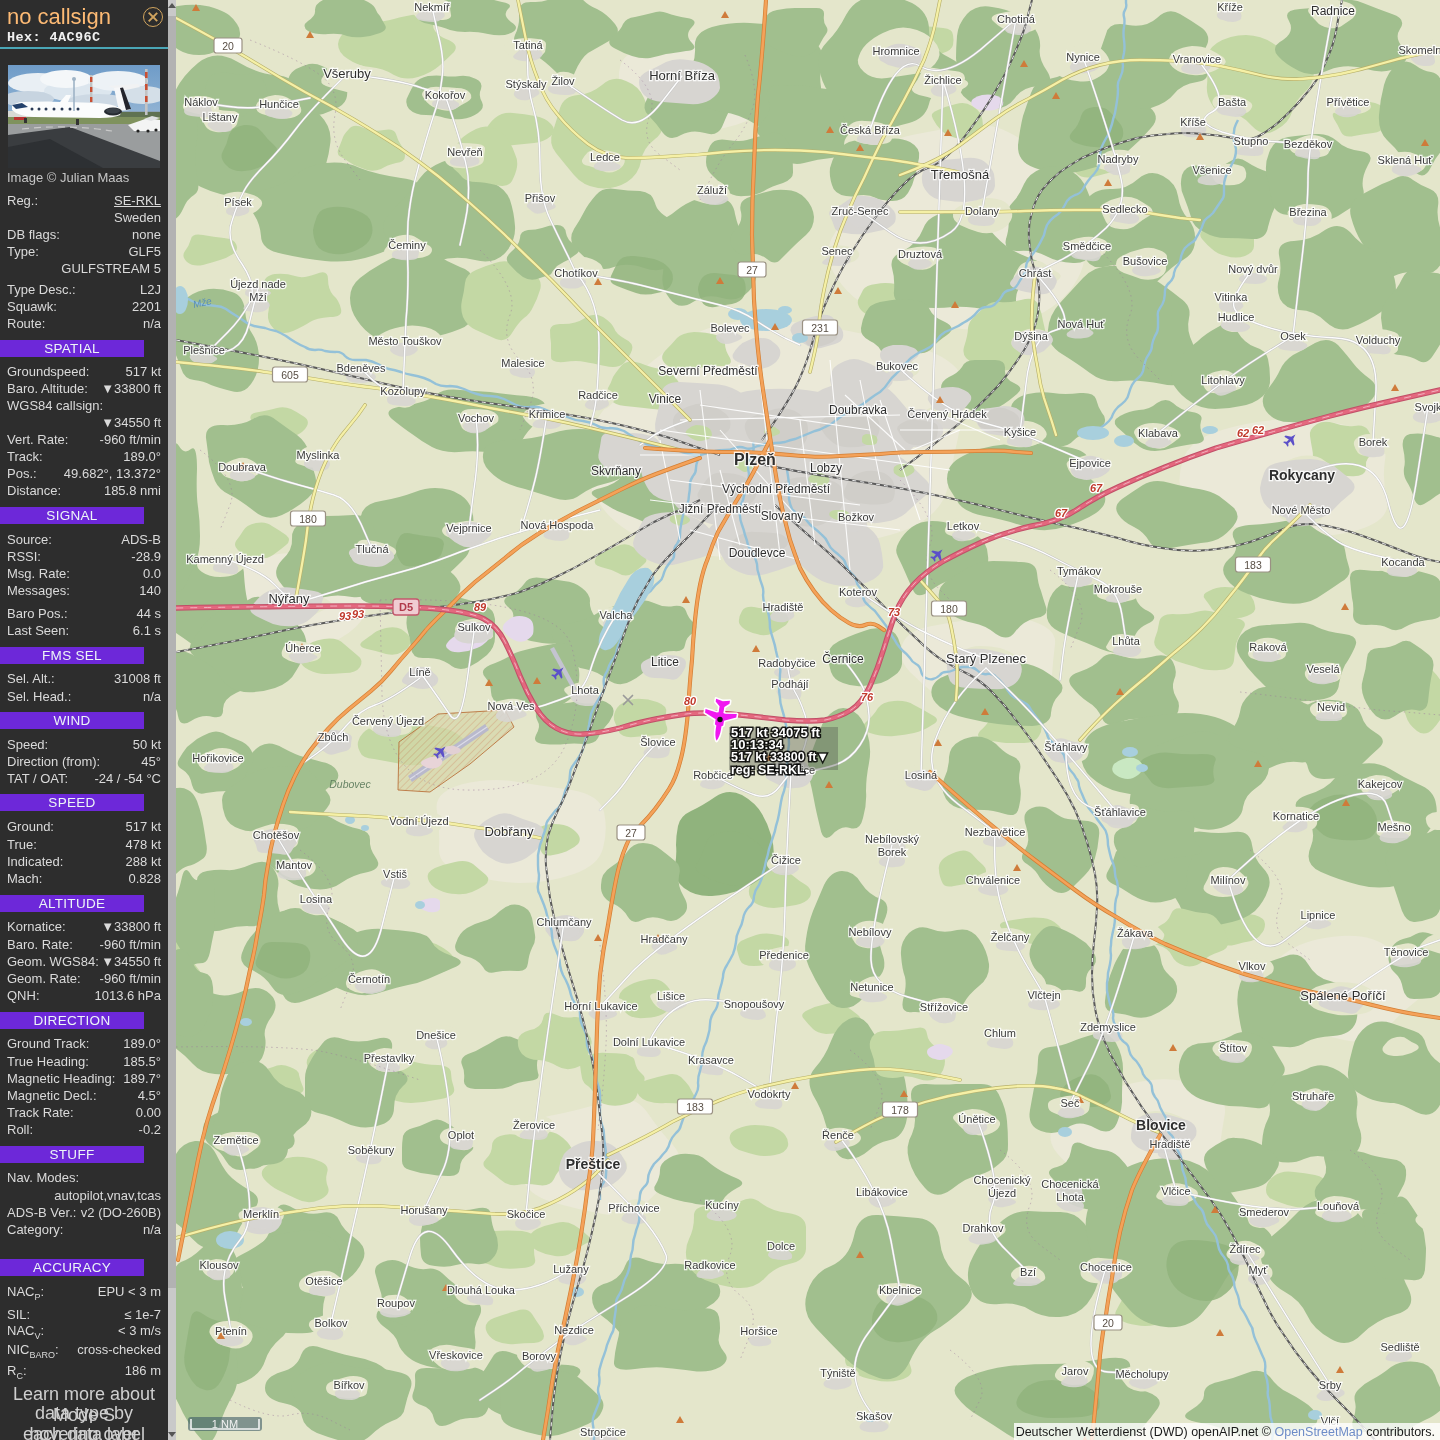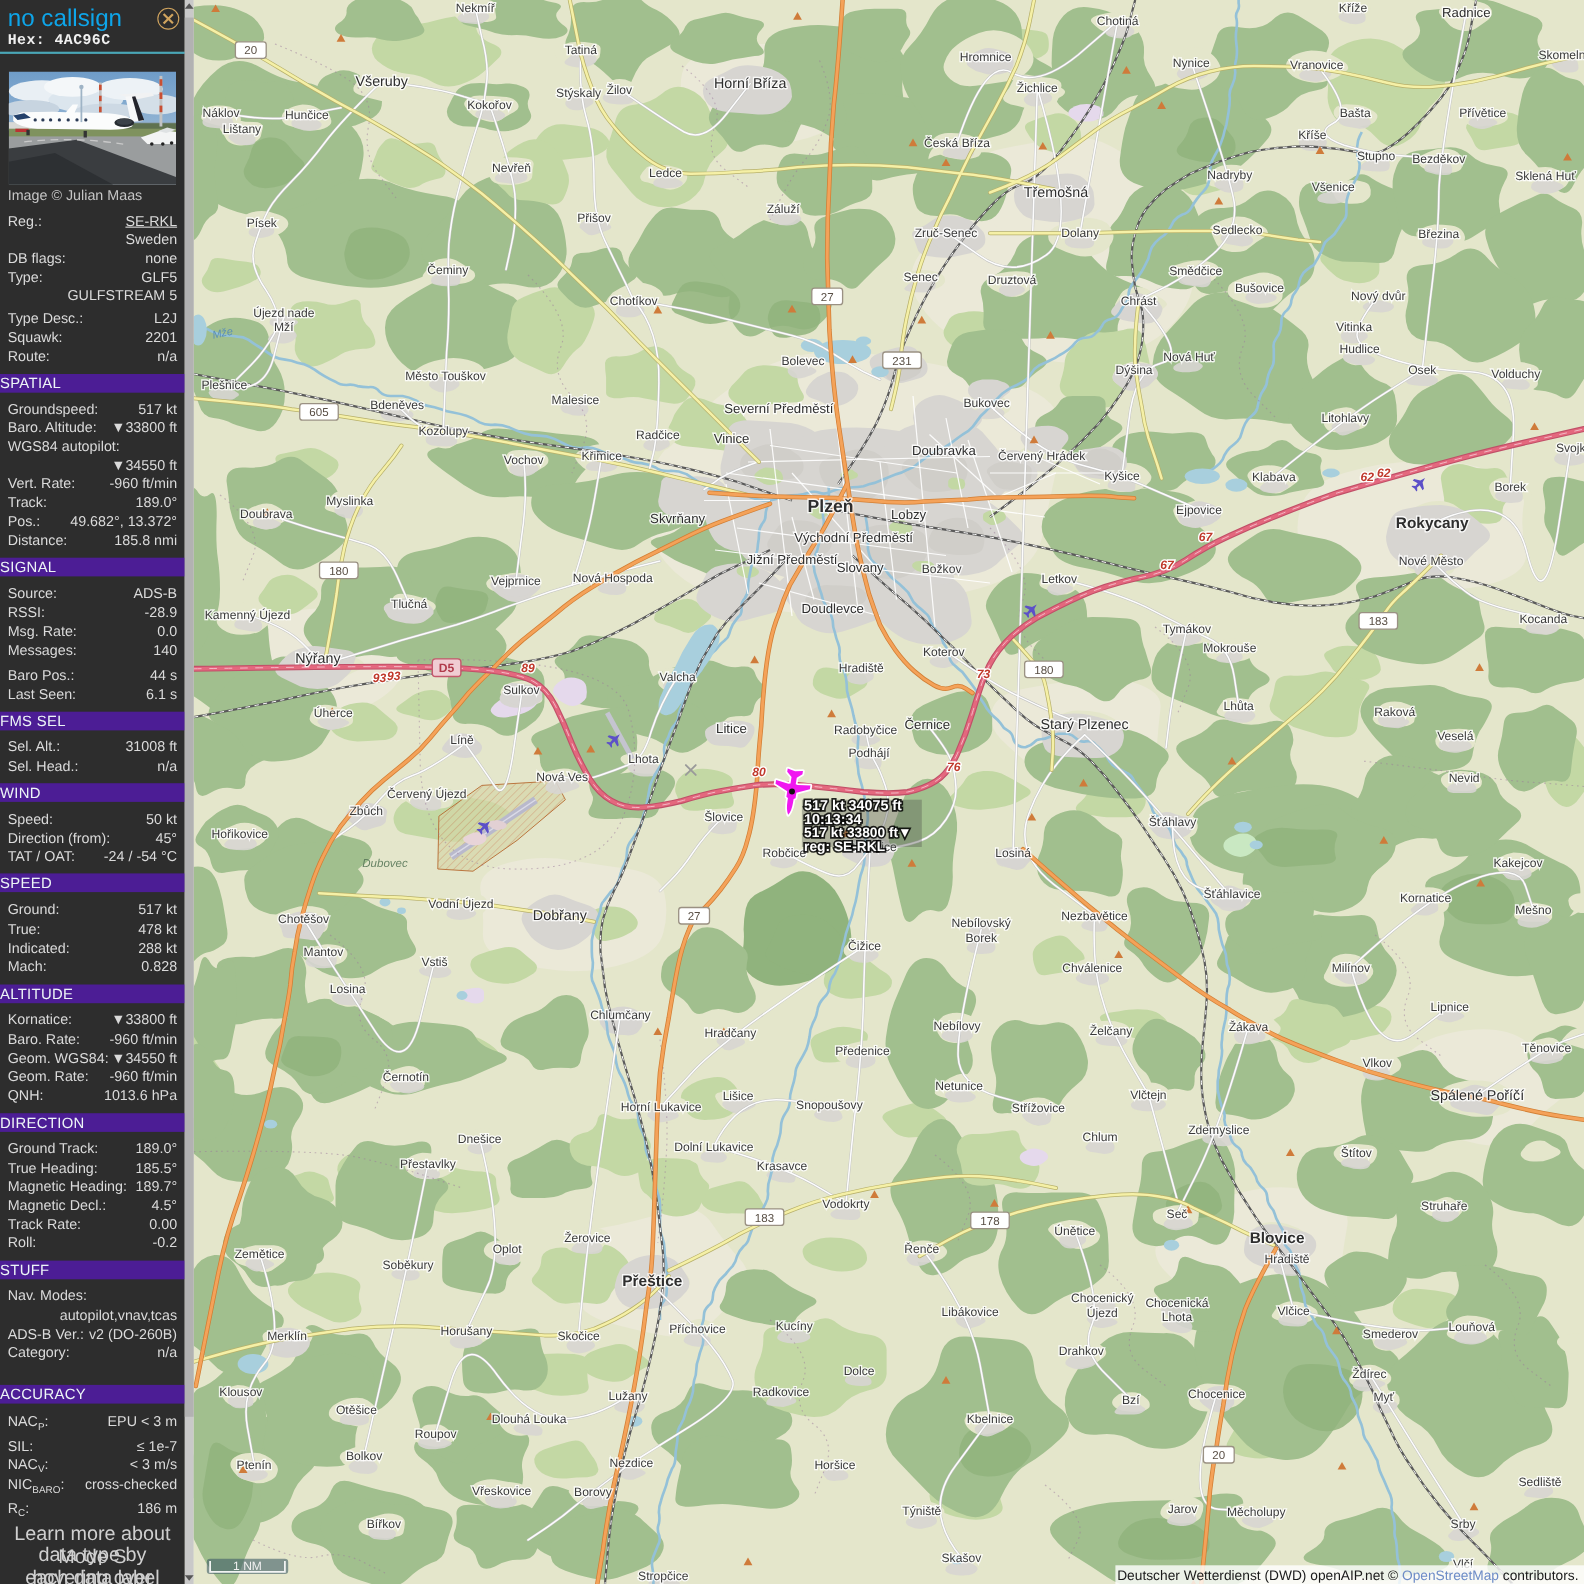--- a/index.html
+++ b/index.html
@@ -5,23 +5,23 @@
 #mapdiv{position:absolute;left:176px;top:0;width:1264px;height:1440px;}
 #side{position:absolute;left:0;top:0;width:168px;height:1440px;background:#2d2d2d;color:#d6d6d6;}
 #sb{position:absolute;left:168px;top:0;width:8px;height:1440px;background:#c9c9c9;}
 #sb .thumb{position:absolute;left:0px;top:16px;width:8px;height:1272px;background:#b2b2b2;}
 #sb .ar{position:absolute;left:0;width:0;height:0;border-left:4px solid transparent;border-right:4px solid transparent;}
 .r{position:absolute;left:7px;width:154px;height:16px;font-size:13px;white-space:nowrap;}
 .r .l{position:absolute;left:0;color:#dadada;}
 .r .v{position:absolute;right:0;color:#dadada;}
 .r sub{font-size:9px;}
 .u{text-decoration:underline;}
-.band{position:absolute;left:0;width:168px;height:17px;background:#4c1d95;color:#edf5f7;font-size:13.5px;text-align:left;line-height:17px;letter-spacing:.3px;}
+.band{position:absolute;left:0;width:144px;height:17px;background:#6d28d9;color:#edf5f7;font-size:13.5px;text-align:center;line-height:17px;letter-spacing:.3px;}
 .foot{position:absolute;left:0;width:168px;text-align:center;font-size:18px;color:#cfcfcf;}
-#title{position:absolute;left:7px;top:4px;font-size:22px;color:#0ea5e9;}
+#title{position:absolute;left:7px;top:4px;font-size:22px;color:#fdba74;}
 #hex{position:absolute;left:7px;top:30px;font-family:"Liberation Mono",monospace;font-weight:bold;font-size:13.5px;color:#f0f0f0;letter-spacing:.4px;}
 #div1{position:absolute;left:0;top:47px;width:168px;height:2px;background:#4aa6b6;}
 #close{position:absolute;left:143px;top:7px;width:18px;height:18px;border:1.7px solid #d0a45e;border-radius:50%;}
 #close:before,#close:after{content:"";position:absolute;left:8.2px;top:3px;width:1.7px;height:12px;background:#d0a45e;}
 #close:before{transform:rotate(45deg);}#close:after{transform:rotate(-45deg);}
 #photo{position:absolute;left:8px;top:65px;width:152px;height:103px;}
 #cap{position:absolute;left:7px;top:170px;font-size:13px;color:#c6c6c6;}
 </style></head><body>
 <div id="wrap">
 <div id="mapdiv"><svg id="map" viewBox="176 0 1264 1440" width="1264" height="1440" xmlns="http://www.w3.org/2000/svg" font-family="'Liberation Sans',sans-serif">
@@ -1420,21 +1420,21 @@
 <div class="band" style="top:340px">SPATIAL</div>
 <div class="r" style="top:364px">
         <span class="l">Groundspeed:</span>
         <span class="v">517 kt</span>
       </div>
 <div class="r" style="top:381px">
         <span class="l">Baro. Altitude:</span>
         <span class="v">▼33800 ft</span>
       </div>
 <div class="r" style="top:398px">
-        <span class="l">WGS84 autopilot:</span>
+        <span class="l">WGS84 callsign:</span>
         <span class="v"></span>
       </div>
 <div class="r" style="top:415px">
         <span class="l"></span>
         <span class="v">▼34550 ft</span>
       </div>
 <div class="r" style="top:432px">
         <span class="l">Vert. Rate:</span>
         <span class="v">-960 ft/min</span>
       </div>

